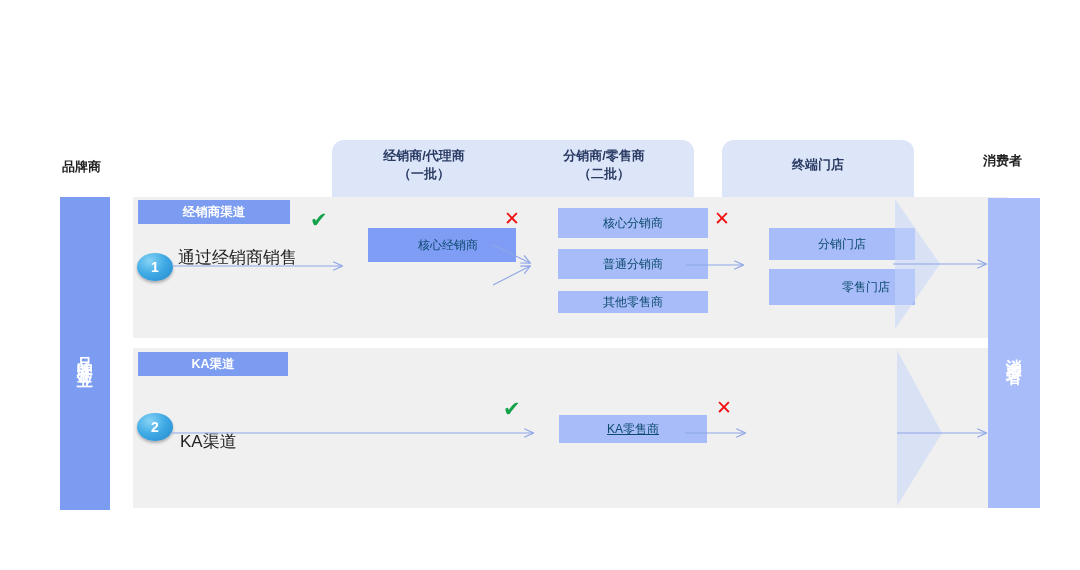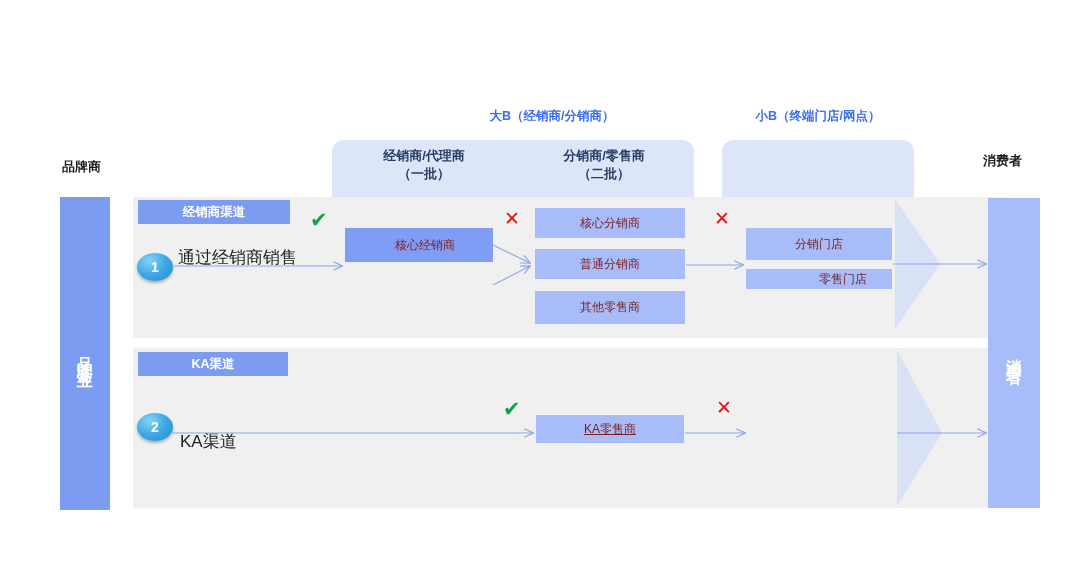--- a/index.html
+++ b/index.html
@@ -74,51 +74,50 @@
   }
 
   
   .caption {
     font-size: 17px; color: #222222; white-space: nowrap;
   }
 
   
   .ent {
     display: flex; align-items: center; justify-content: center;
-    color: #7f1d1d; font-size: 12px; white-space: nowrap;
+    color: #0c4a6e; font-size: 12px; white-space: nowrap; margin-left: 23px;
   }
   .ent.dark  { background: #7f9df5; padding-left: 12px; }
   .ent.light { background: #a7bcf8; }
 
   
   .mark {
     font-size: 19px; font-weight: bold; line-height: 1;
   }
   .mark.ok { color: #13a24a; font-size: 21px; }
   .mark.no { color: #ef1111; }
 
   
   #wires { position: absolute; left: 0; top: 0; width: 1080px; height: 570px; pointer-events: none; }
 </style>
 </head>
 <body>
 
 <div id="stage">
 
 
-  <div class="abs grp-label" style="left:432px; top:108px; width:240px;">大B（经销商/分销商）</div>
-  <div class="abs grp-label" style="left:722px; top:108px; width:192px;">小B（终端门店/网点）</div>
 
   <div class="abs col-panel" style="left:332px; top:140px; width:362px; height:190px;"></div>
   <div class="abs col-panel" style="left:722px; top:140px; width:192px; height:190px;"></div>
 
   <div class="abs col-head" style="left:340px; top:147px; width:168px;">经销商/代理商
 （一批）</div>
   <div class="abs col-head" style="left:520px; top:147px; width:168px;">分销商/零售商
 （二批）</div>
+  <div class="abs col-head" style="left:726px; top:156px; width:184px;">终端门店</div>
 
   <div class="abs col-title-dark" style="left:62px; top:158px;">品牌商</div>
   <div class="abs col-title-dark" style="left:983px; top:152px;">消费者</div>
 
   <div class="abs row-bg" style="left:133px; top:197px; width:875px; height:141px;"></div>
   <div class="abs row-bg" style="left:133px; top:348px; width:875px; height:160px;"></div>
 
   <div class="abs side-bar" style="left:60px; top:197px; width:50px; height:313px; background:#7b9cf0;">
     <span>品牌企业</span>
   </div>
@@ -134,24 +133,24 @@
   <div class="abs caption" style="left:178px; top:246px;">通过经销商销售</div>
 
   <div class="abs mark ok" style="left:310px; top:209px;">✔</div>
   <div class="abs mark no" style="left:504px; top:209px;">✕</div>
   <div class="abs mark no" style="left:714px; top:209px;">✕</div>
 
   <div class="abs ent dark" style="left:345px; top:228px; width:148px; height:34px;">核心经销商</div>
 
   <div class="abs ent light" style="left:535px; top:208px; width:150px; height:30px;">核心分销商</div>
   <div class="abs ent light" style="left:535px; top:249px; width:150px; height:30px;">普通分销商</div>
-  <div class="abs ent light" style="left:535px; top:291px; width:150px; height:33px;">其他零售商</div>
+  <div class="abs ent light" style="left:535px; top:291px; width:150px; height:22px;">其他零售商</div>
 
   <div class="abs ent light" style="left:746px; top:228px; width:146px; height:32px;text-align:right;">分销门店</div>
-  <div class="abs ent light" style="left:746px; top:269px; width:146px; height:20px;padding-left:48px;">零售门店</div>
+  <div class="abs ent light" style="left:746px; top:269px; width:146px; height:36px;padding-left:48px;">零售门店</div>
 
   <div class="abs chan-badge" style="left:138px; top:352px; width:150px; height:24px;">KA渠道</div>
 
   <div class="abs bubble" style="left:137px; top:413px;">2</div>
 
   <div class="abs caption" style="left:180px; top:430px;">KA渠道</div>
 
   <div class="abs mark ok" style="left:503px; top:398px;">✔</div>
   <div class="abs mark no" style="left:716px; top:398px;">✕</div>
 

